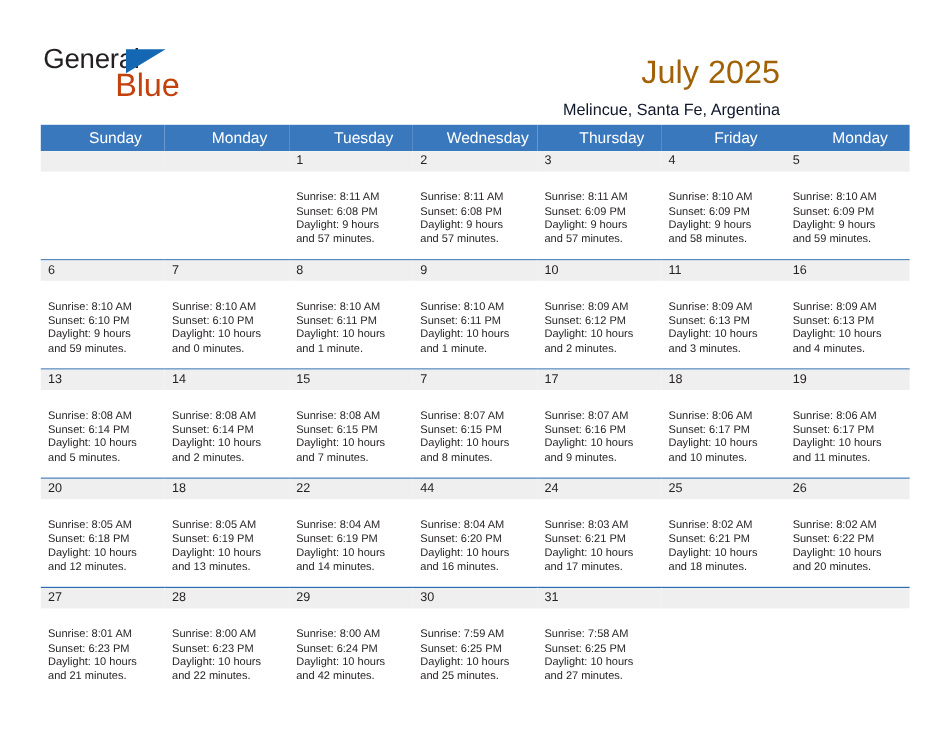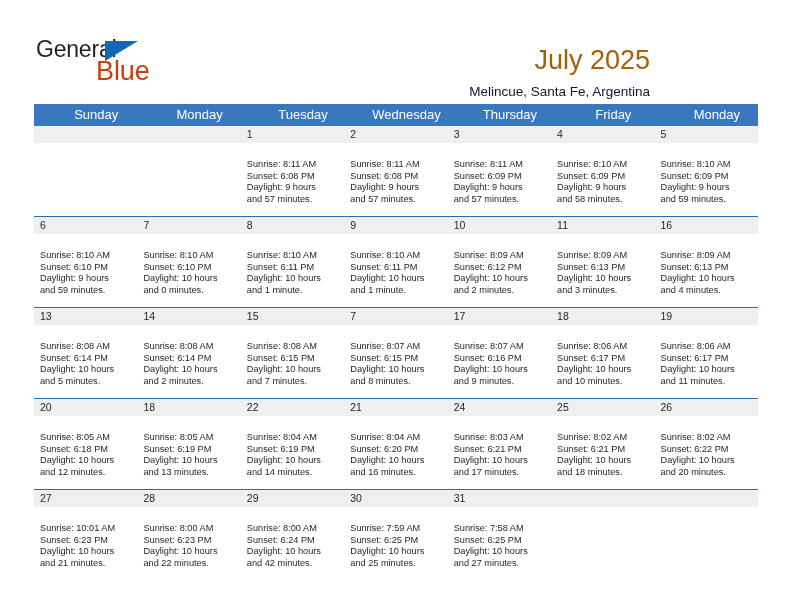--- a/index.html
+++ b/index.html
@@ -433,21 +433,21 @@
               <div class="details">
                 <div>Sunrise: 8:04 AM</div>
                 <div>Sunset: 6:19 PM</div>
                 <div>Daylight: 10 hours</div>
                 <div>and 14 minutes.</div>
               </div>
             </div>
           </td>
           <td>
             <div class="daycell">
-              <div class="daynum-band">21</div>
+              <div class="daynum-band">44</div>
               <div class="details">
                 <div>Sunrise: 8:04 AM</div>
                 <div>Sunset: 6:20 PM</div>
                 <div>Daylight: 10 hours</div>
                 <div>and 16 minutes.</div>
               </div>
             </div>
           </td>
           <td>
             <div class="daycell">
@@ -481,21 +481,21 @@
                 <div>and 20 minutes.</div>
               </div>
             </div>
           </td>
         </tr>
         <tr class="week">
           <td>
             <div class="daycell">
               <div class="daynum-band">27</div>
               <div class="details">
-                <div>Sunrise: 10:01 AM</div>
+                <div>Sunrise: 8:01 AM</div>
                 <div>Sunset: 6:23 PM</div>
                 <div>Daylight: 10 hours</div>
                 <div>and 21 minutes.</div>
               </div>
             </div>
           </td>
           <td>
             <div class="daycell">
               <div class="daynum-band">28</div>
               <div class="details">

